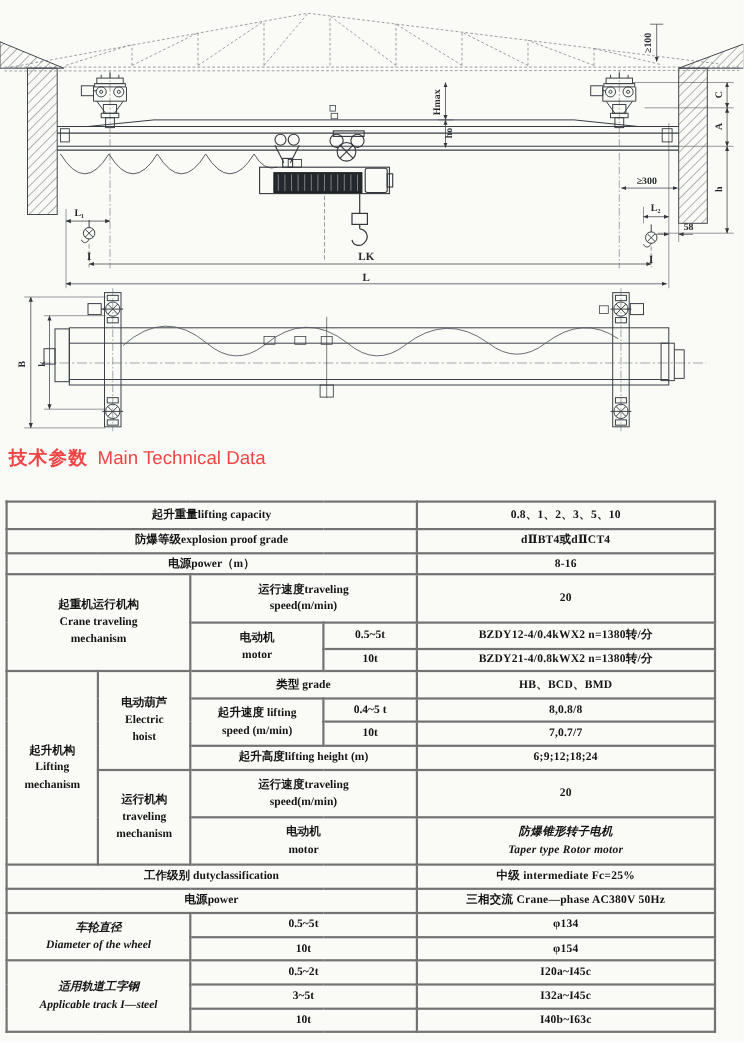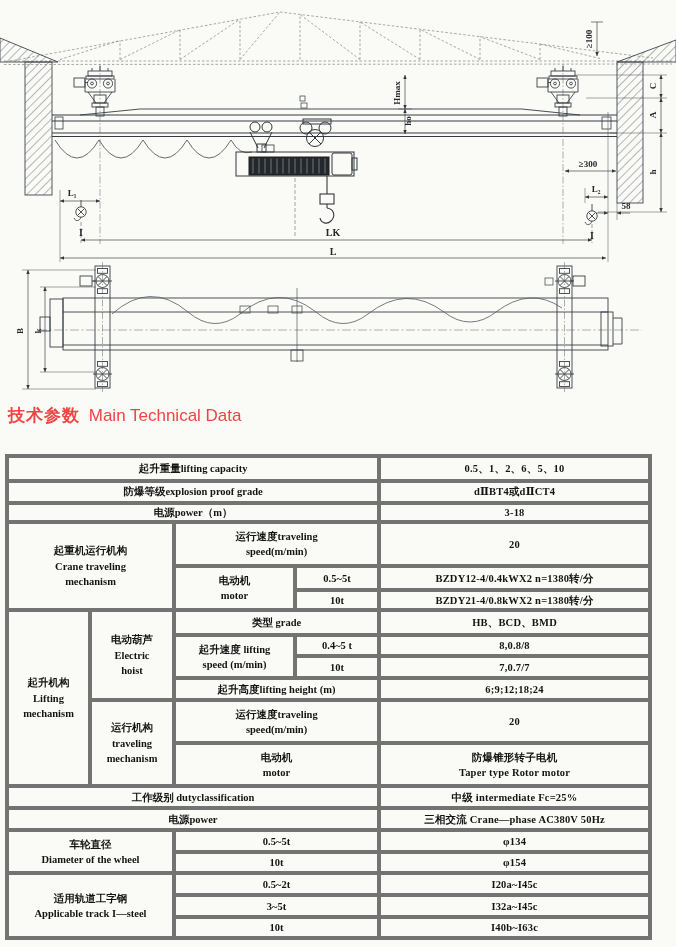--- a/index.html
+++ b/index.html
@@ -5,24 +5,24 @@
   html,body{margin:0;padding:0;background:#fff;}
   .page{position:relative;width:676px;height:947px;background:#fafaf7;overflow:hidden;
         font-family:"Liberation Serif","DejaVu Serif",serif;color:#161616;}
   svg text{font-family:"Liberation Serif","DejaVu Serif",serif;fill:#24272b;}
   .title{margin:4px 0 0 8px;height:24px;line-height:24px;
          font-family:"Liberation Sans","DejaVu Sans",sans-serif;font-size:17px;color:#ef4444;}
   .title .zh{font-weight:700;letter-spacing:1px;}
   .title .en{font-weight:500;margin-left:4px;}
   table.spec{border-collapse:collapse;table-layout:fixed;width:646px;margin:26px 0 0 5px;
              border:2px solid #2b2b2b;}
-  table.spec td{border:4px solid #737373;padding:0 2px;text-align:center;vertical-align:middle;
+  table.spec td{border:2px solid #737373;padding:0 2px;text-align:center;vertical-align:middle;
                 font-size:10.5px;font-weight:bold;line-height:1.45;white-space:pre-line;
                 color:#141414;overflow:hidden;}
-  td.sparse{line-height:1.95;}
+  td.sparse{line-height:1.95;font-style:italic;}
   td.val{letter-spacing:.2px;}
 </style>
 </head>
 <body>
 
 <div class="page">
 
 <svg width="676" height="396" viewBox="0 0 676 396">
   <defs>
     <pattern id="hatch" width="6" height="6" patternUnits="userSpaceOnUse" patternTransform="rotate(45)">
@@ -262,29 +262,29 @@
   <colgroup>
         <col style="width:83px">
         <col style="width:84px">
         <col style="width:121px">
         <col style="width:84px">
         <col style="width:271px">
       </colgroup>
   <tbody>
         <tr style="height:25px">
     <td colspan="4">起升重量lifting capacity</td>
-    <td class="val">0.5、1、2、6、5、10</td>
+    <td class="val">0.8、1、2、3、5、10</td>
   </tr>
   <tr style="height:22px">
     <td colspan="4">防爆等级explosion proof grade</td>
     <td class="val">dⅡBT4或dⅡCT4</td>
   </tr>
   <tr style="height:19px">
     <td colspan="4">电源power（m）</td>
-    <td class="val">3-18</td>
+    <td class="val">8-16</td>
   </tr>
   <tr style="height:44px">
     <td colspan="2" rowspan="3">起重机运行机构
 Crane traveling
 mechanism</td>
     <td colspan="2">运行速度traveling
 speed(m/min)</td>
     <td class="val">20</td>
   </tr>
   <tr style="height:24px">

